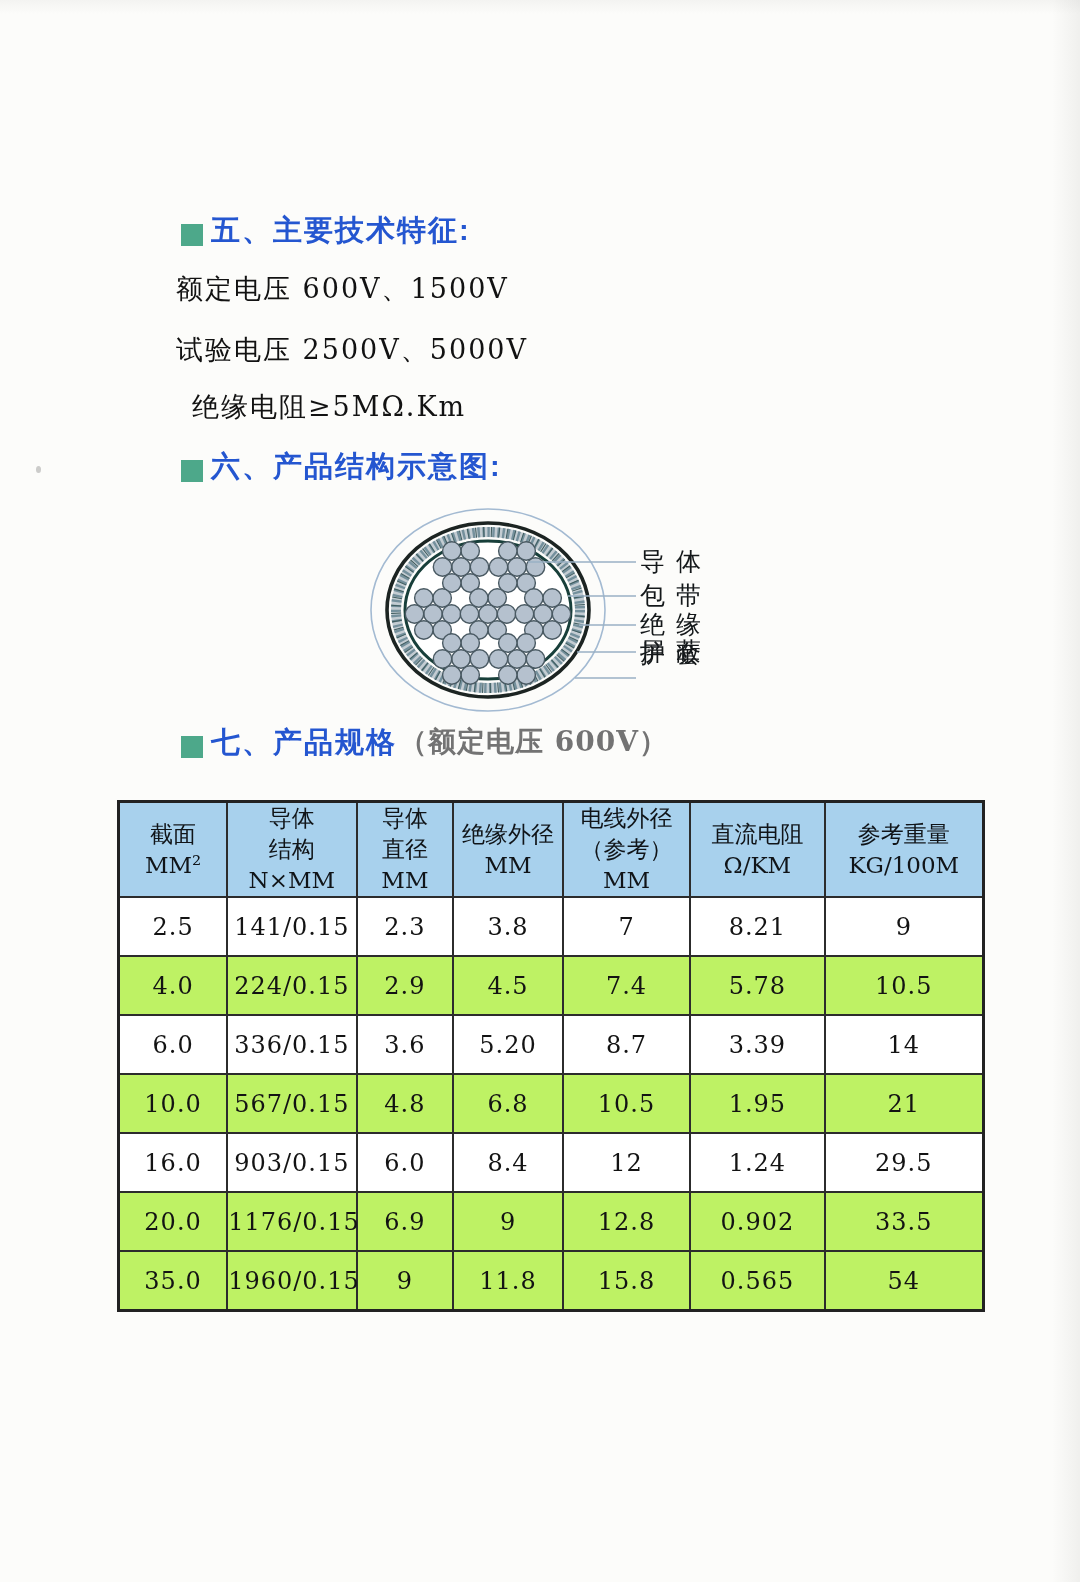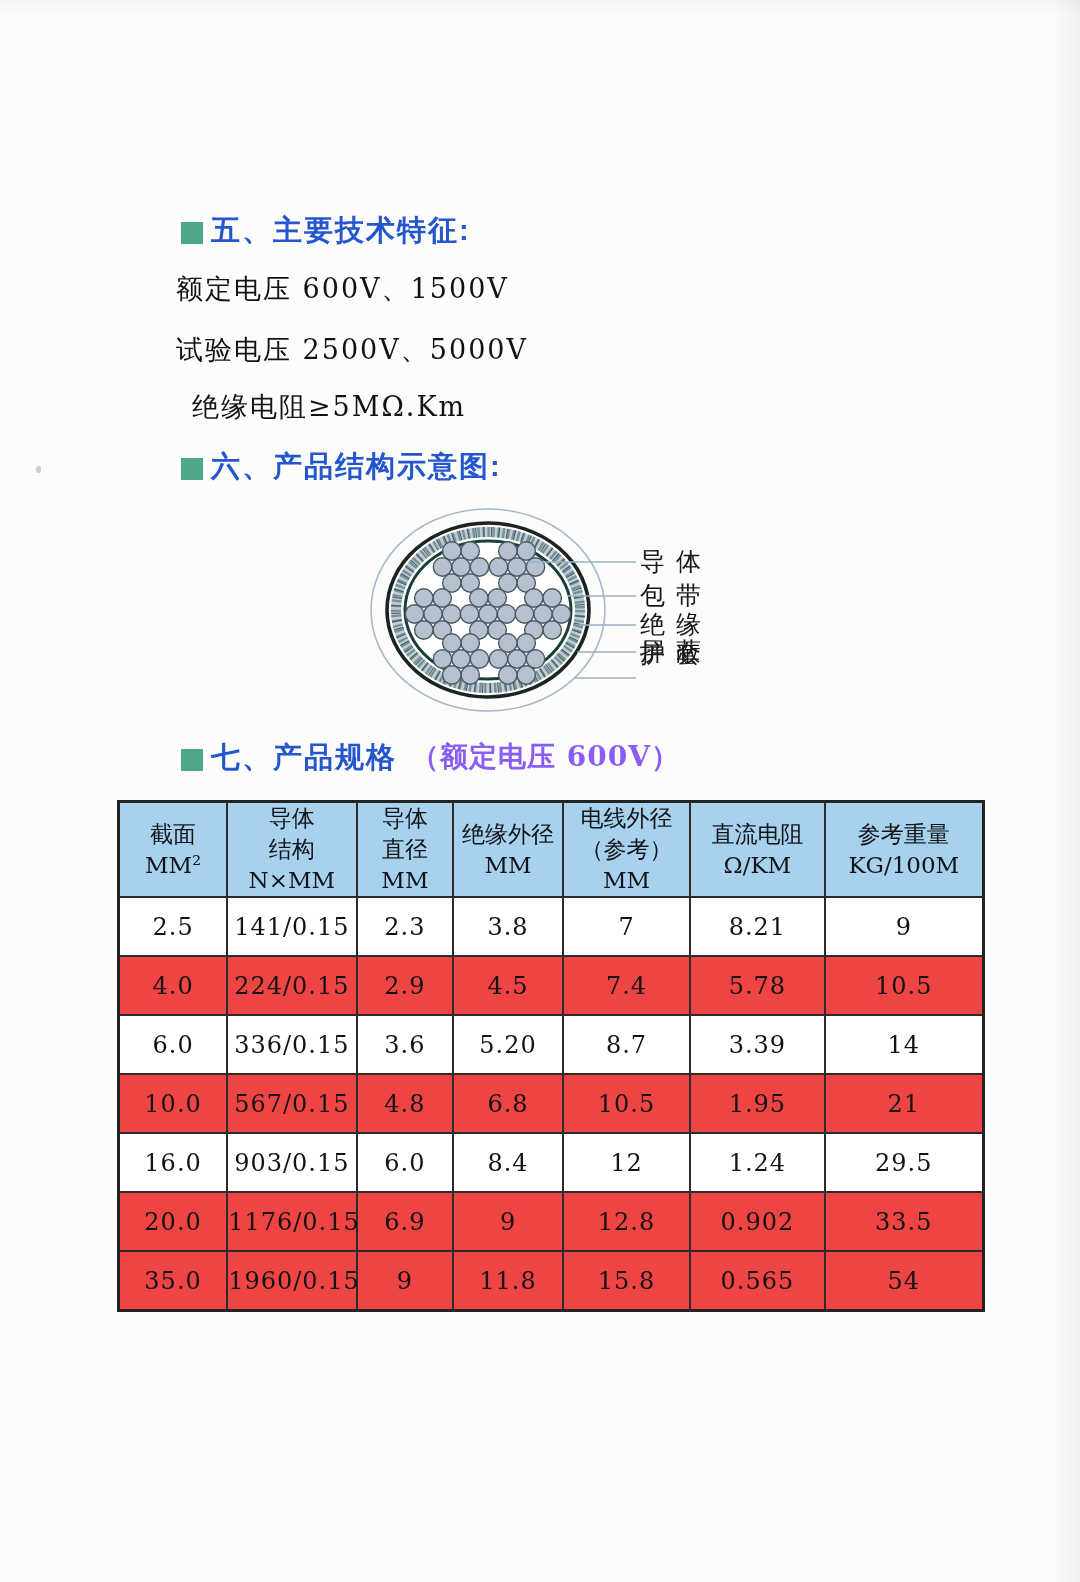--- a/index.html
+++ b/index.html
@@ -15,30 +15,30 @@
   
   .scan-edge-right{position:absolute;top:0;right:0;width:28px;height:100%;
     background:linear-gradient(to right, rgba(255,255,255,0), rgba(130,130,128,0.10));}
   .scan-edge-top{position:absolute;top:0;left:0;width:100%;height:14px;
     background:linear-gradient(to bottom, rgba(130,130,128,0.07), rgba(255,255,255,0));}
   .speck{position:absolute;background:rgba(60,60,60,0.25);border-radius:50%;}
 
   
   .sec-heading{
     position:absolute;left:181px;
-    display:flex;align-items:center;
+    display:flex;align-items:flex-end;
     font-family:"Liberation Sans", sans-serif;
     font-weight:700;font-size:29px;line-height:32px;
     letter-spacing:2px;
   }
   .bullet-sq{display:inline-block;width:22px;height:22px;background:#4da88a;
     margin:5px 8px 0 0;flex:0 0 auto;}
   .sec-title{color:#2456d0;white-space:nowrap;}
-  .sec-subtitle{color:#8b5cf6;font-family:"DejaVu Serif", serif;font-weight:600;
-    font-size:28px;margin-left:14px;white-space:nowrap;letter-spacing:1px;}
+  .sec-subtitle{color:#737373;font-family:"DejaVu Serif", serif;font-weight:600;
+    font-size:28px;margin-left:2px;white-space:nowrap;letter-spacing:1px;}
 
   
   .spec-line{
     position:absolute;left:176px;
     font-size:27px;line-height:30px;color:#121212;
     letter-spacing:2px;white-space:nowrap;
   }
 
   
   .diagram-svg{position:absolute;left:350px;top:496px;}
@@ -71,21 +71,21 @@
     height:90px;
     color:#101418;
   }
   .spec-table tbody td{
     font-size:24px;
     height:57px;
     color:#131313;
     letter-spacing:1px;
     margin-top:8px;
   }
-  .spec-table tbody tr.alt td{background:#ef4444;}
+  .spec-table tbody tr.alt td{background:#bef264;}
 </style>
 </head>
 <body>
 
 <div class="page">
 
   <div class="scan-edge-right"></div>
   <div class="scan-edge-top"></div>
   <div class="speck" style="left:36px;top:466px;width:5px;height:7px;"></div>
   <div class="speck" style="left:131px;top:1006px;width:3px;height:3px;"></div>
@@ -190,21 +190,21 @@
       <line x1="227" y1="156" x2="286" y2="156"></line>
       <line x1="225" y1="182" x2="286" y2="182"></line>
     </g>
   </svg>
   <span class="diagram-label" style="top:548px;">导体</span>
   <span class="diagram-label" style="top:582px;">包带</span>
   <span class="diagram-label" style="top:611px;">绝缘</span>
   <span class="diagram-label" style="top:638px;">屏蔽</span>
   <span class="diagram-label" style="top:640px;">护套</span>
 
-  <div class="sec-heading" style="top:741px;">
+  <div class="sec-heading" style="top:726px;">
     <span class="bullet-sq"></span>
     <span class="sec-title">七、产品规格</span>
     <span class="sec-subtitle">（额定电压 600V）</span>
   </div>
 
   <table class="spec-table">
     <colgroup>
       <col style="width:12.56%">
         <col style="width:14.96%">
         <col style="width:11.18%">

